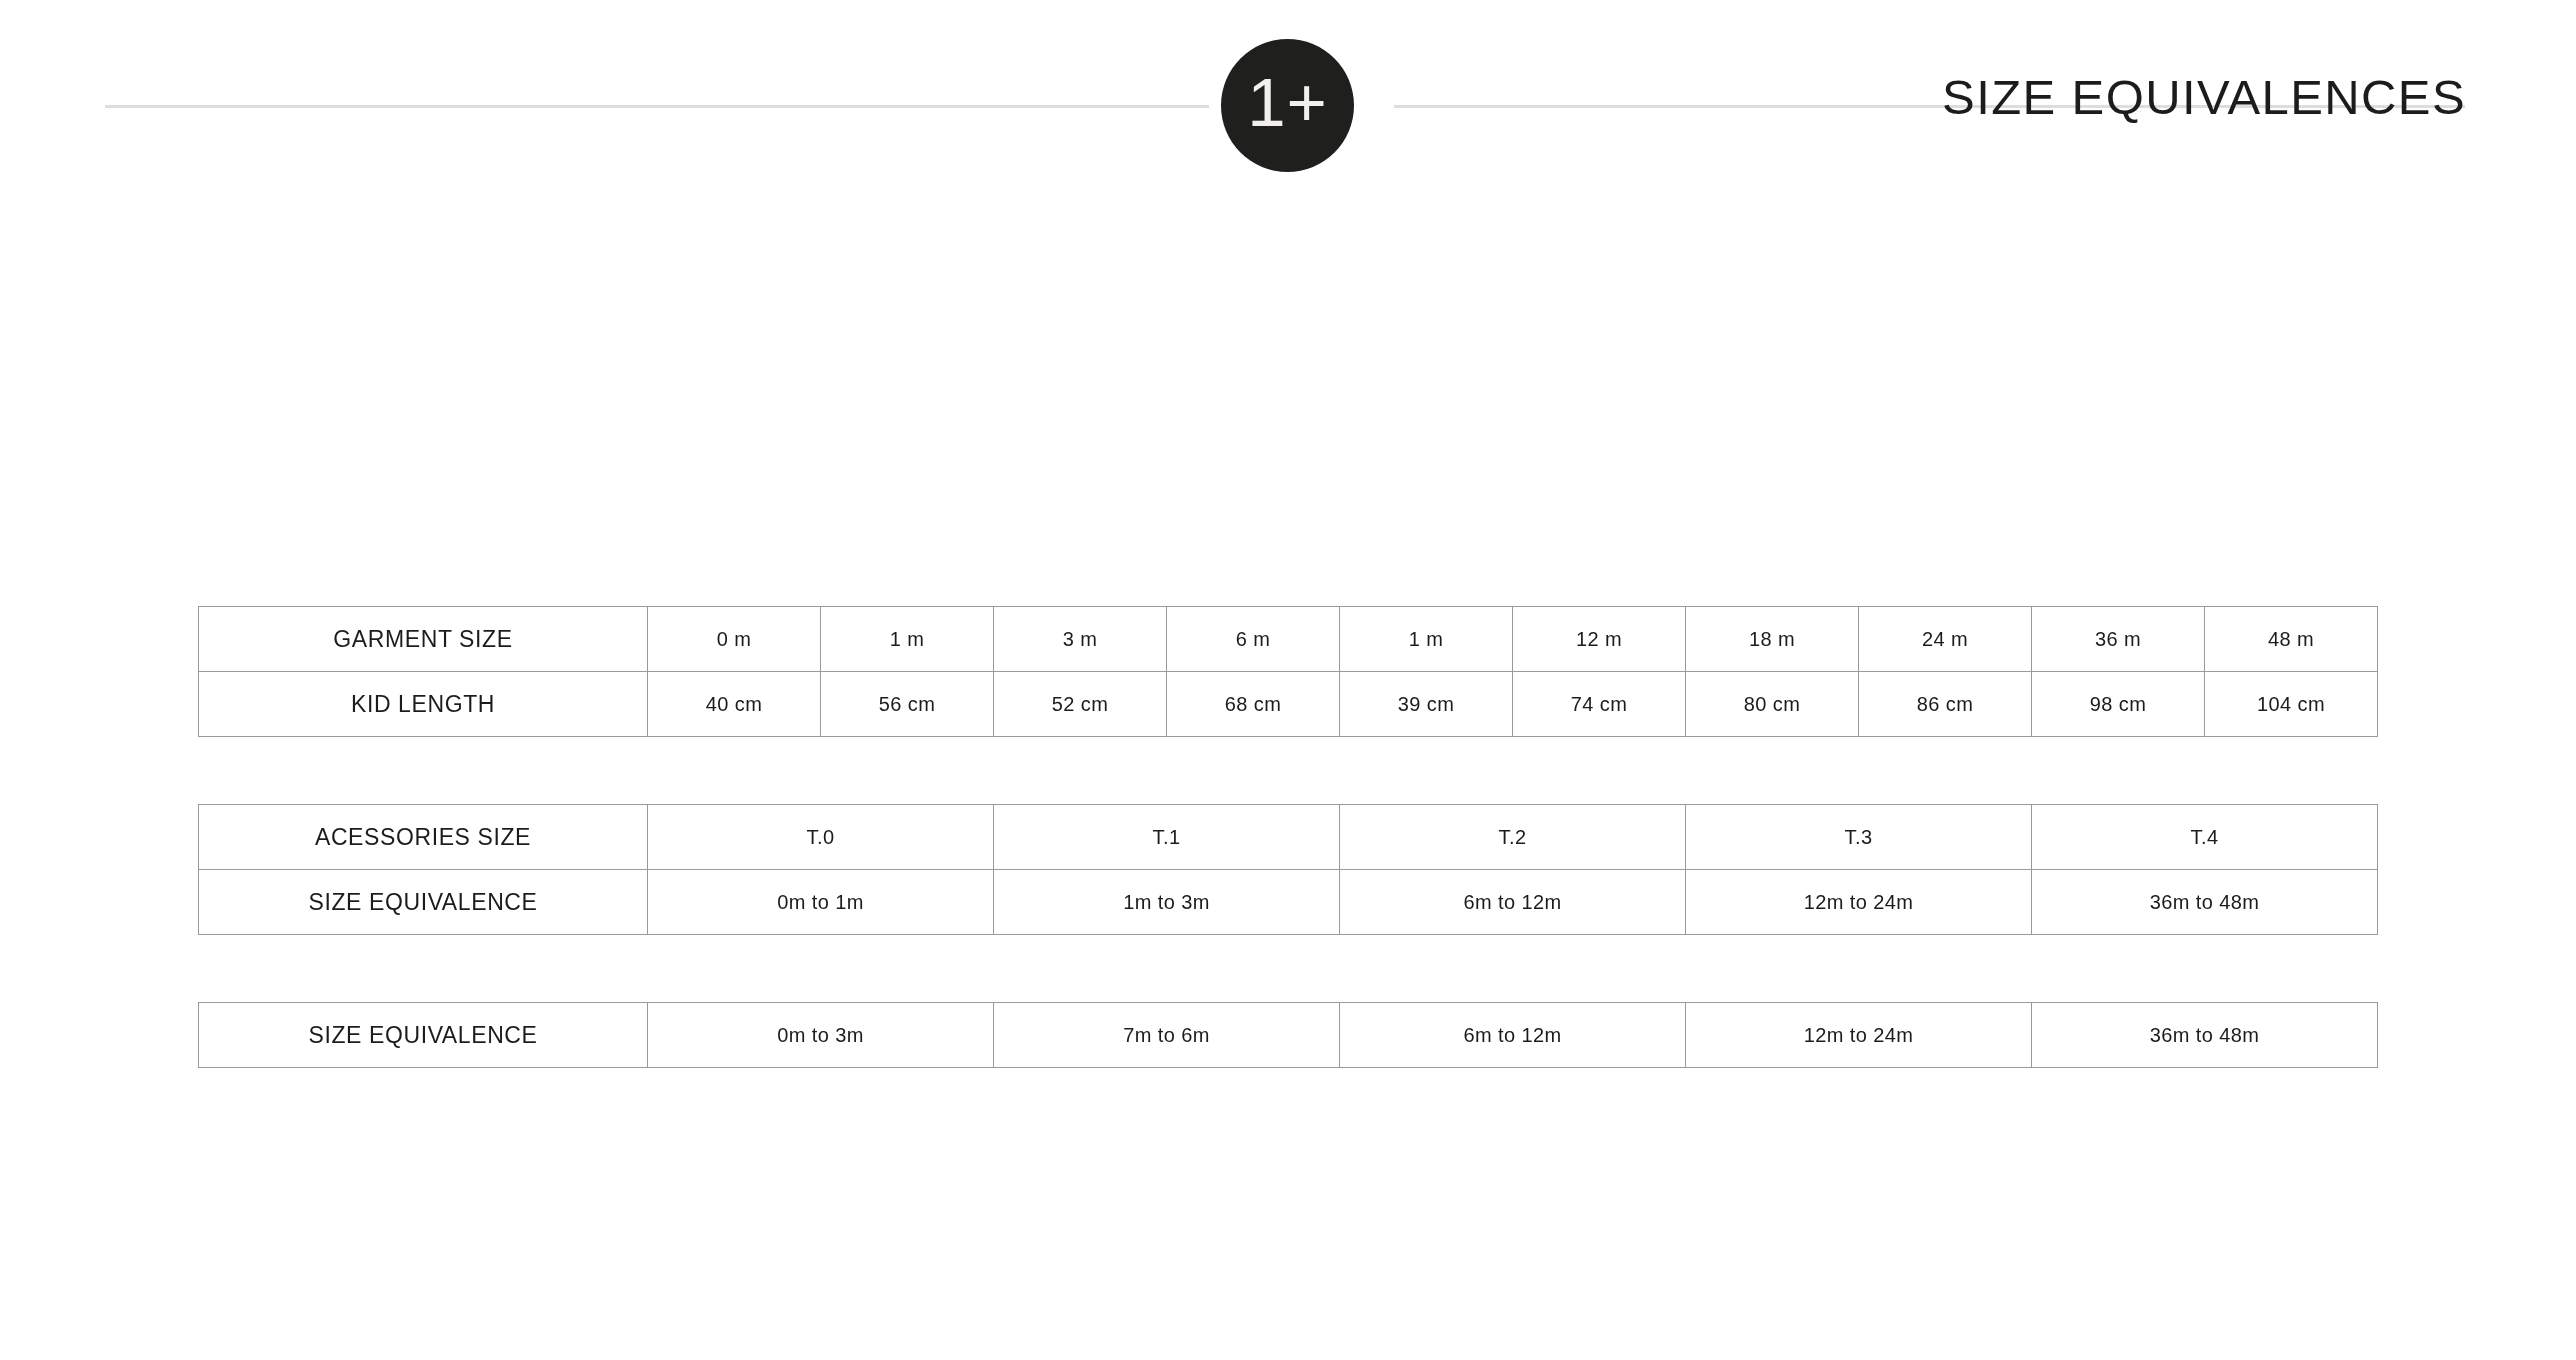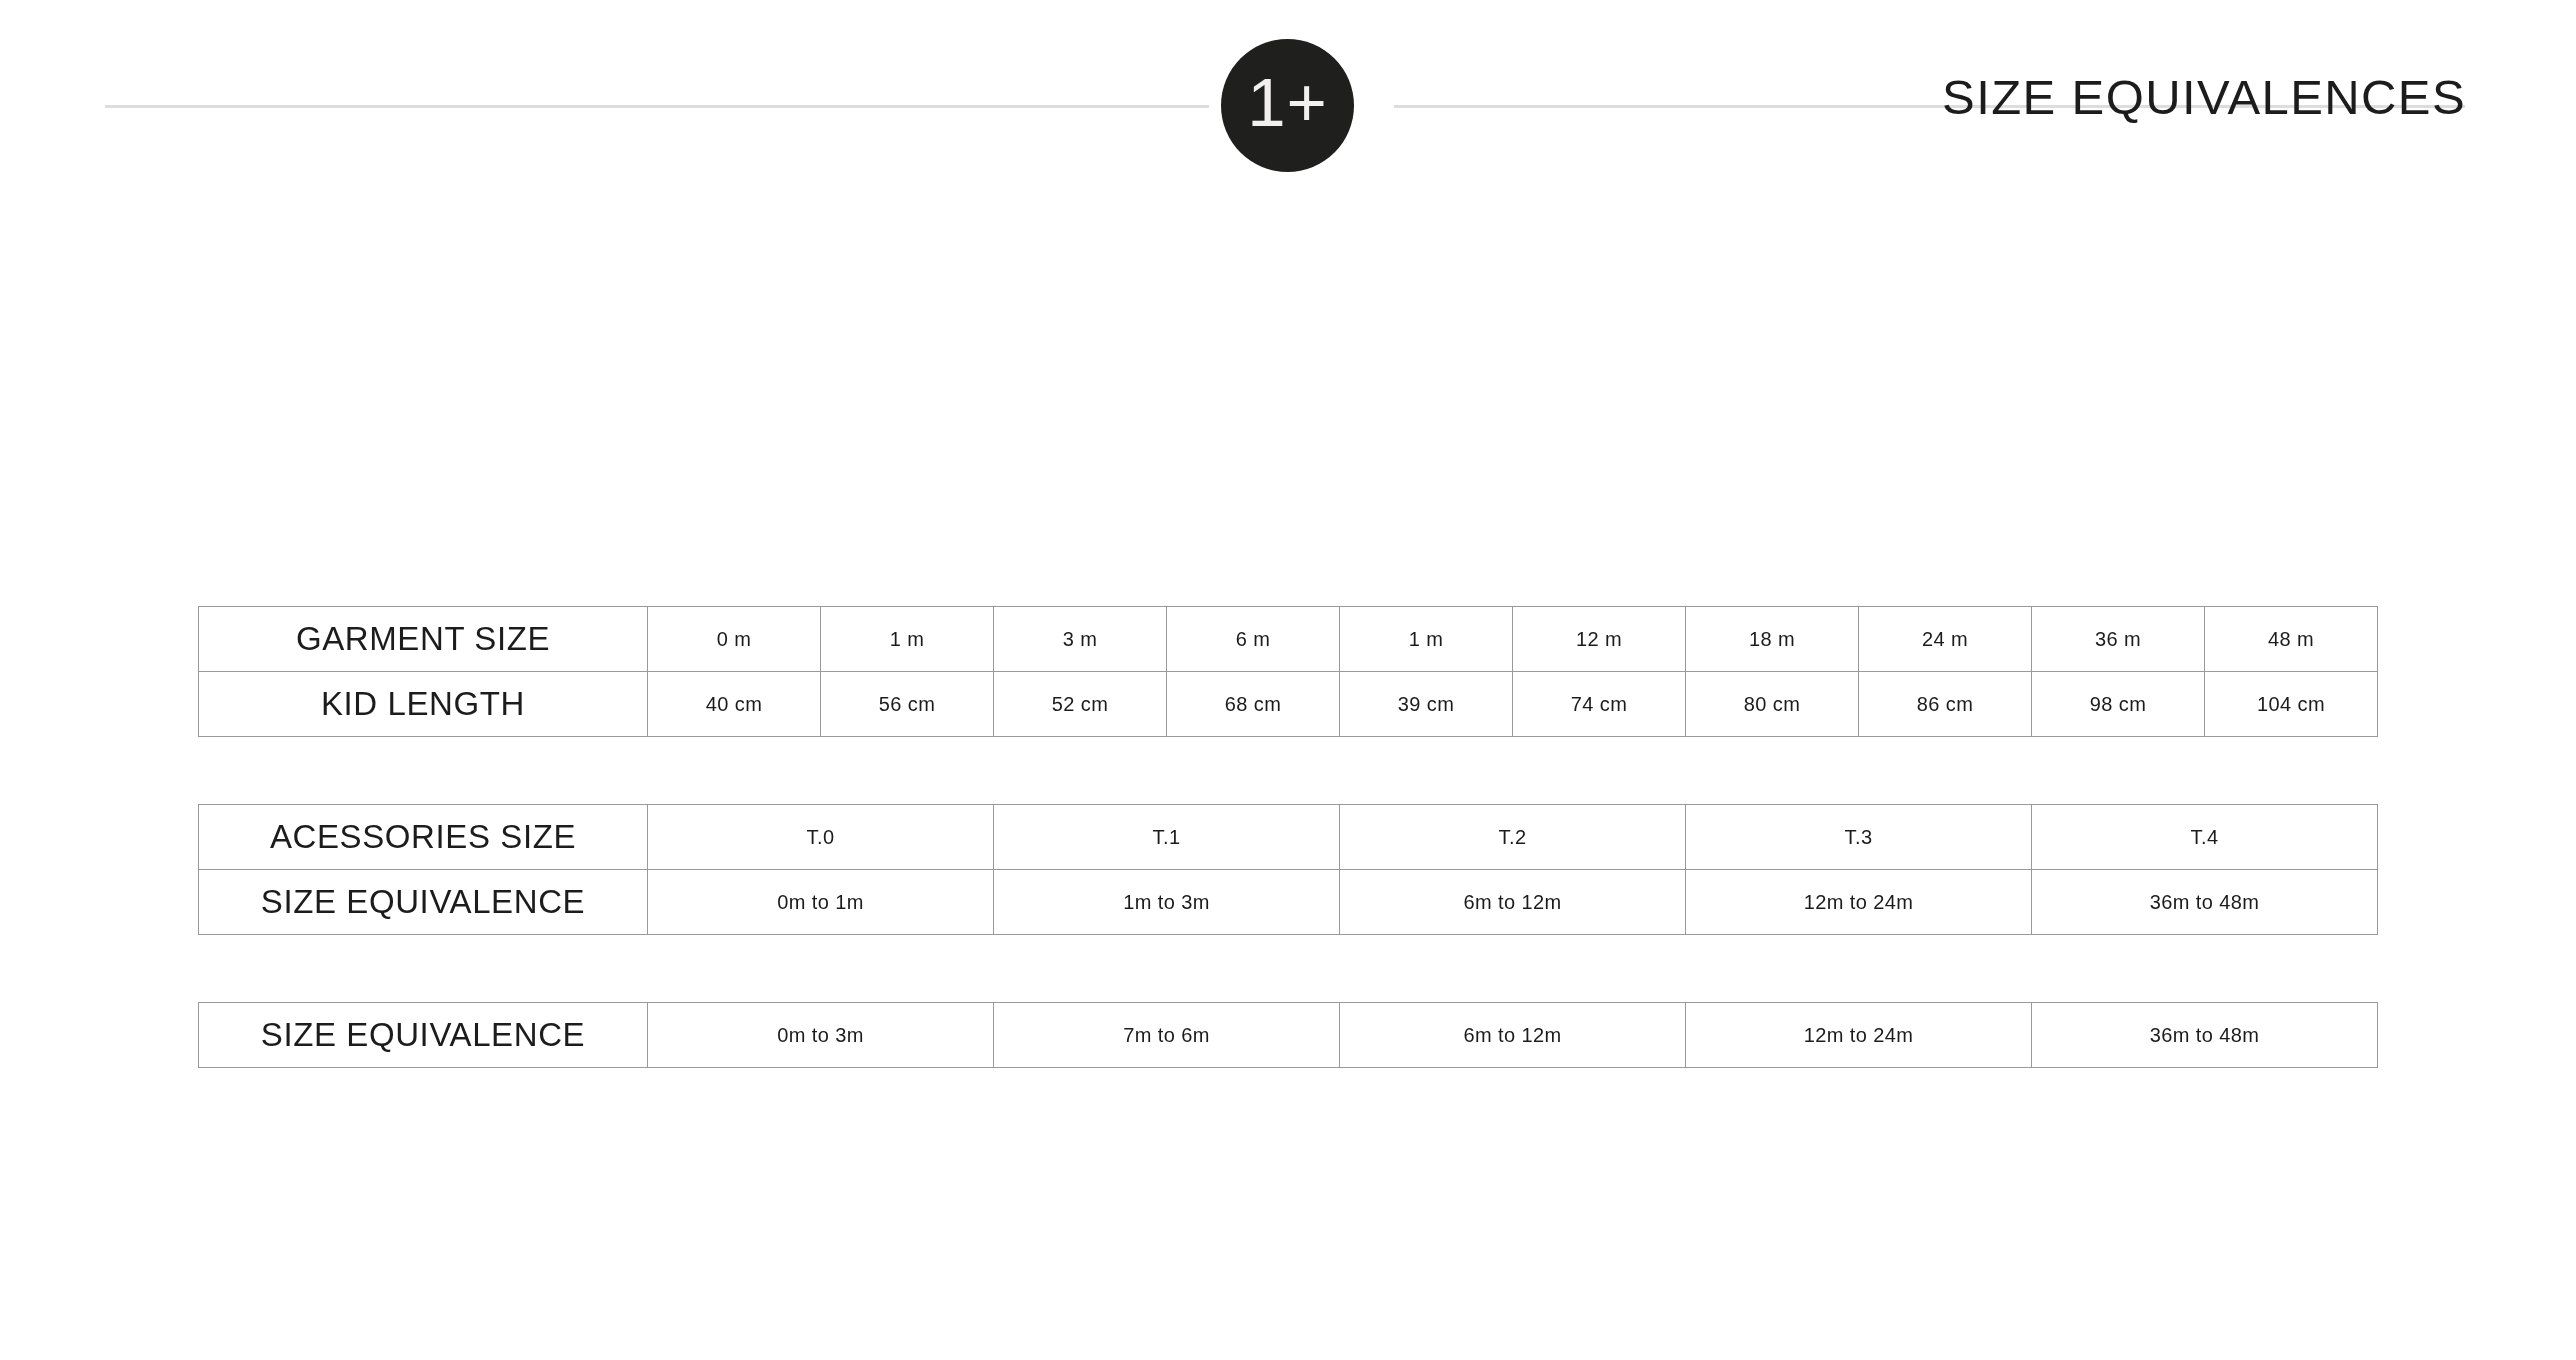--- a/index.html
+++ b/index.html
@@ -95,21 +95,21 @@
     vertical-align: middle;
     font-size: 20px;
     font-weight: 400;
     color: #1c1c1c;
     letter-spacing: 0.4px;
     white-space: nowrap;
     padding: 0 5.6px;
   }
 
   table.size-table td.rowlabel {
-    font-size: 33px;
+    font-size: 23px;
     letter-spacing: 0.6px;
   }
 
   
   table.garment-table col.c-label { width: 449px; }
   table.garment-table col.c-data  { width: 173px; }
 
   table.wide-table col.c-label { width: 449px; }
   table.wide-table col.c-data  { width: 346px; }
 

